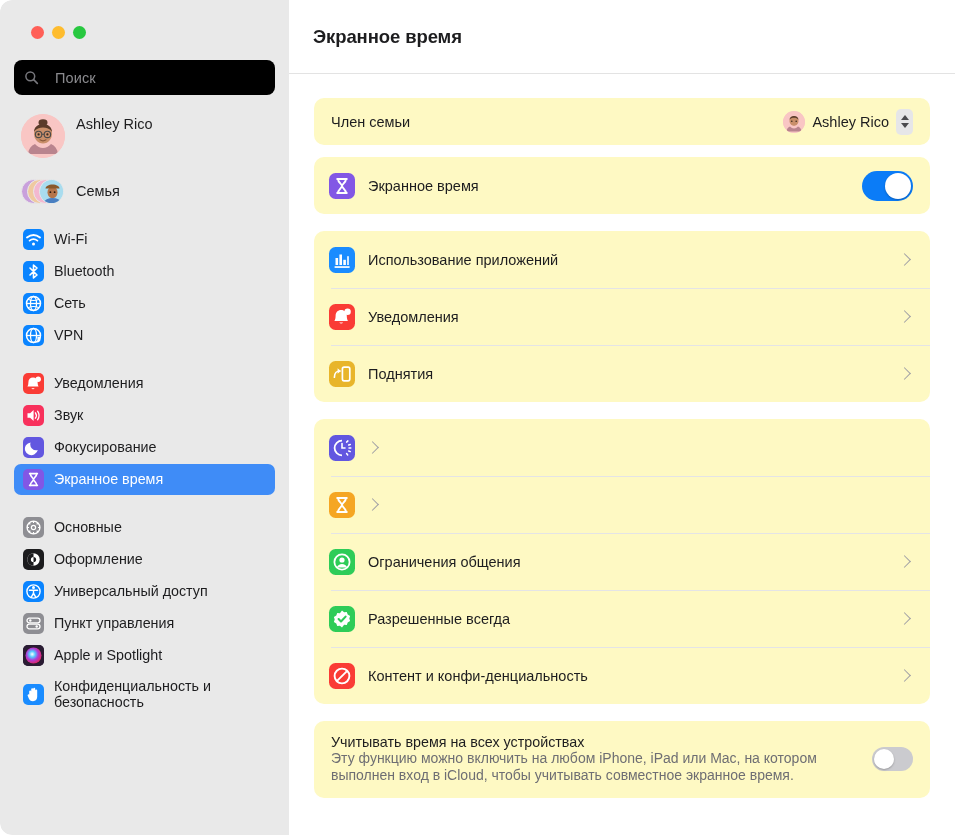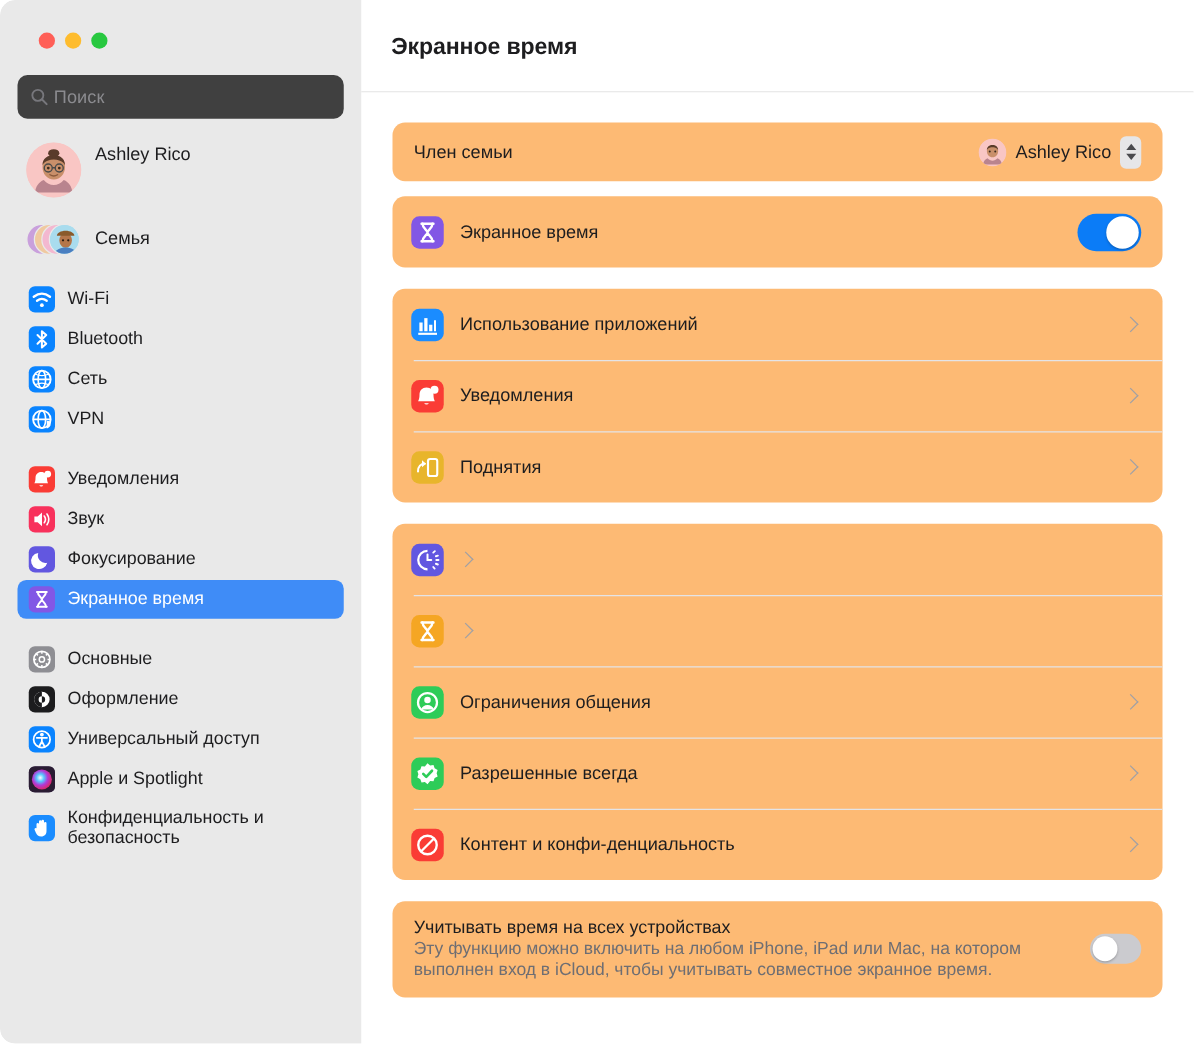--- a/index.html
+++ b/index.html
@@ -37,25 +37,25 @@
     align-items: flex-start;
   }
   .tl { width: 13px; height: 13px; border-radius: 50%; }
   .tl.red { background: #ff5f57; }
   .tl.yellow { background: #febc2e; }
   .tl.green { background: #28c840; }
 
   .search-box {
     margin: 4px 2px 0 2px;
     height: 35px;
-    background: #404040;
+    background: #000000;
     border-radius: 8px;
     display: flex; align-items: center;
     padding: 0 10px;
-    gap: 4px;
+    gap: 16px;
   }
   .search-icon { width: 15px; height: 15px; flex: 0 0 15px; display:block; }
   .search-placeholder {
     color: #8b8b8f;
     font-size: 14.5px;
     letter-spacing: 0.1px;
   }
 
   
   .account {
@@ -143,21 +143,21 @@
     font-size: 18.5px; font-weight: 700; color: #1d1d1f;
     letter-spacing: -0.1px;
   }
   .content {
     flex: 1 1 auto;
     padding: 24px 25px 0 25px;
     background: #ffffff;
     overflow: hidden;
   }
   .card {
-    background: #fdba74;
+    background: #fef9c3;
     border-radius: 10px;
     overflow: hidden;
   }
   .card + .card { margin-top: 12px; }
   .card.gap-lg { margin-top: 17px; }
 
   .row {
     display: flex; align-items: center;
     min-height: 47px;
     padding: 0 17px;
@@ -422,20 +422,31 @@
       </div>
       <div class="nav-item">
         <span class="icon-sq" style="background:#0a84ff">
           <svg viewBox="0 0 21 21" width="21" height="21">
             <circle cx="10.5" cy="10.5" r="6.6" fill="none" stroke="#fff" stroke-width="1.4"></circle>
             <circle cx="10.5" cy="6.6" r="1.5" fill="#fff"></circle>
             <path d="M6.4 9.2h8.2M10.5 9.5v4M10.5 12.2l-2.2 4M10.5 12.2l2.2 4" stroke="#fff" stroke-width="1.4" stroke-linecap="round" fill="none"></path>
           </svg>
         </span>
         <span class="nav-label">Универсальный доступ</span>
+      </div>
+      <div class="nav-item">
+        <span class="icon-sq" style="background:#8e8e93">
+          <svg viewBox="0 0 21 21" width="21" height="21">
+            <rect x="4" y="5.2" width="13" height="4.6" rx="2.3" fill="none" stroke="#fff" stroke-width="1.3"></rect>
+            <circle cx="7.3" cy="7.5" r="1.2" fill="#fff"></circle>
+            <rect x="4" y="11.2" width="13" height="4.6" rx="2.3" fill="none" stroke="#fff" stroke-width="1.3"></rect>
+            <circle cx="13.7" cy="13.5" r="1.2" fill="#fff"></circle>
+          </svg>
+        </span>
+        <span class="nav-label">Пункт управления</span>
       </div>
       <div class="nav-item">
         <span class="icon-sq" style="background:#3a2a4a;overflow:hidden">
           <svg viewBox="0 0 21 21" width="21" height="21">
             <defs>
               <radialGradient id="sg" cx="42%" cy="42%" r="62%">
                 <stop offset="0%" stop-color="#ffffff"></stop>
                 <stop offset="30%" stop-color="#56c8ff"></stop>
                 <stop offset="60%" stop-color="#b23ad6"></stop>
                 <stop offset="100%" stop-color="#e0265e"></stop>

